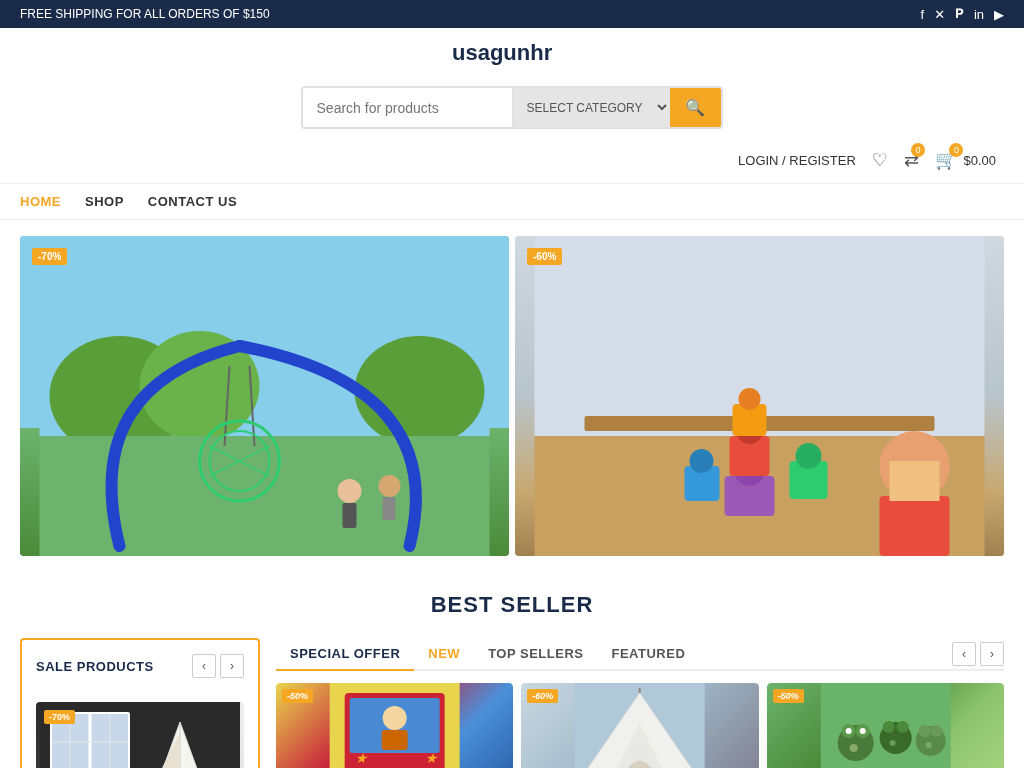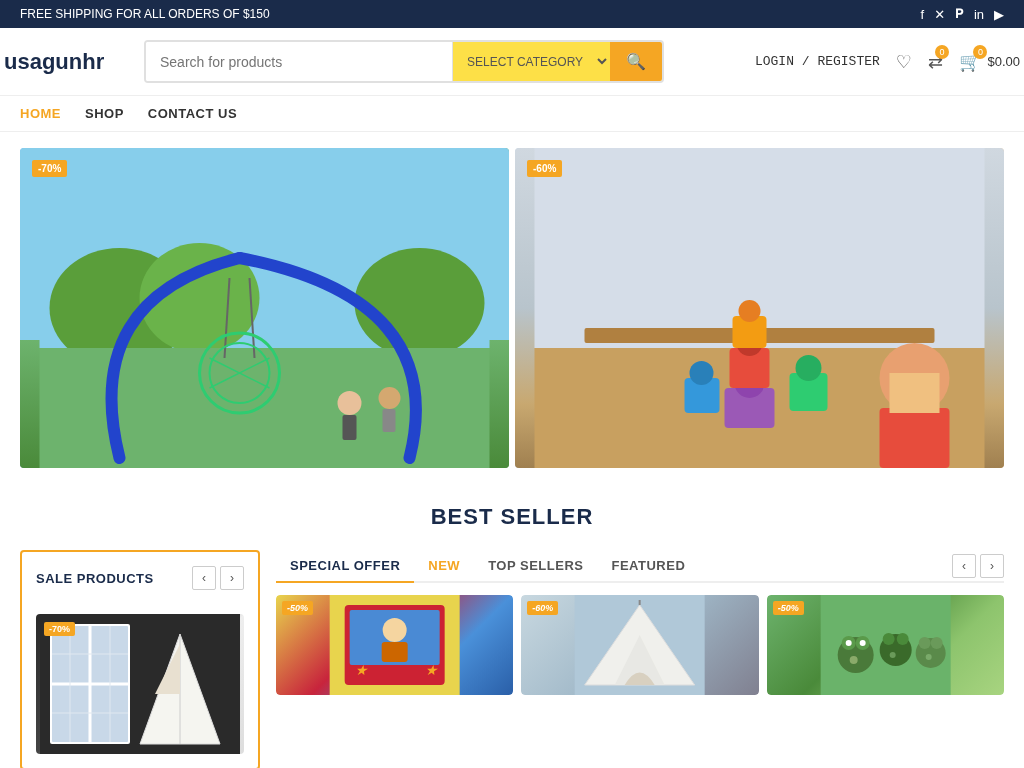--- a/index.html
+++ b/index.html
@@ -14,25 +14,26 @@
       display: flex;
       justify-content: space-between;
       align-items: center;
     }
     .top-bar-social { display: flex; gap: 10px; align-items: center; }
     .social-icon { color: #fff; font-size: 13px; cursor: pointer; }
 
     
     .header {
       background: #fff;
-      padding: 12px 4px;
+      padding: 12px 28px;
       display: flex;
       align-items: center;
       gap: 20px;
       border-bottom: 1px solid #eee;
+      flex-direction: column;
     }
     .logo {
       font-size: 22px;
       font-weight: bold;
       color: #1a2b4a;
       white-space: nowrap;
       min-width: 120px;
     }
     .search-bar {
       flex: 1;
@@ -46,21 +47,21 @@
       flex: 1;
       border: none;
       outline: none;
       padding: 10px 14px;
       font-size: 14px;
       color: #999;
     }
     .category-select {
       border: none;
       border-left: 1px solid #e0e0e0;
-      background: #fde047;
+      background: #e5e5e5;
       padding: 10px 10px;
       font-size: 12px;
       color: #555;
       cursor: pointer;
       outline: none;
       white-space: nowrap;
     }
     .search-btn {
       background: #f5a623;
       border: none;
@@ -68,21 +69,21 @@
       cursor: pointer;
       color: #fff;
       font-size: 16px;
     }
     .header-right {
       display: flex;
       align-items: center;
       gap: 16px;
       margin-left: auto;
     }
-    .login-link { font-size: 13px; color: #333; cursor: pointer; white-space: nowrap; font-family: Liberation Mono, monospace; }
+    .login-link { font-size: 13px; color: #333; cursor: pointer; white-space: nowrap; }
     .header-icon {
       position: relative;
       cursor: pointer;
       font-size: 18px;
       color: #555;
     }
     .badge {
       position: absolute;
       top: -6px;
       right: -6px;

